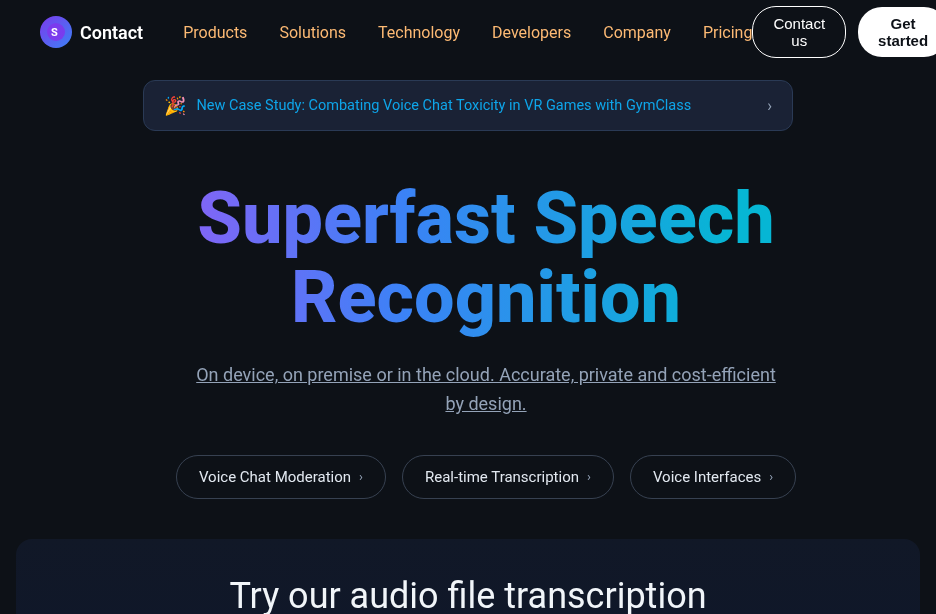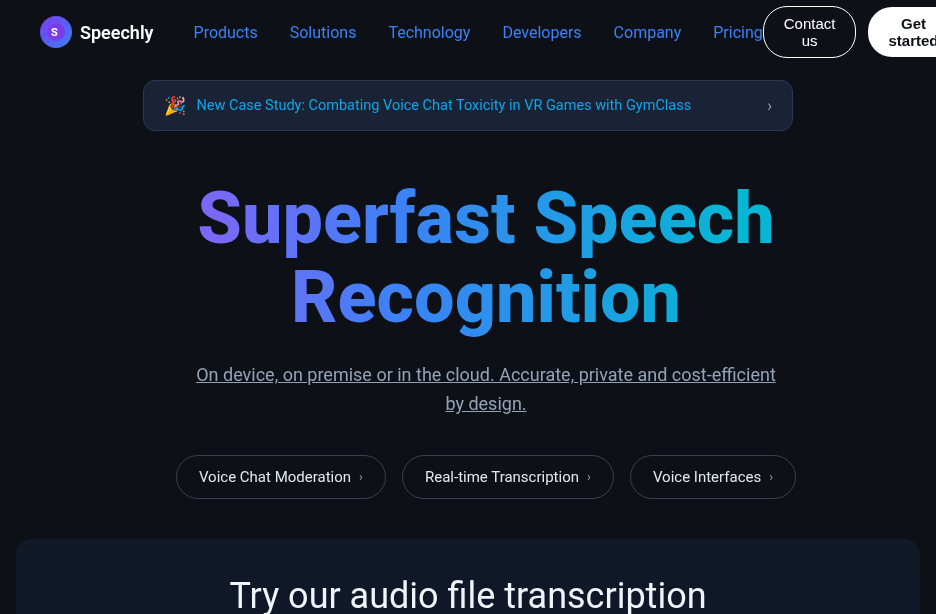--- a/index.html
+++ b/index.html
@@ -63,21 +63,21 @@
 
     .nav-links {
       display: flex;
       align-items: center;
       gap: 32px;
       list-style: none;
     }
 
     .nav-links a {
       text-decoration: none;
-      color: #3b82f6;
+      color: #fdba74;
       font-size: 16px;
       font-weight: 400;
       transition: color 0.2s;
     }
 
     .navbar-right {
       display: flex;
       align-items: center;
       gap: 12px;
     }
@@ -226,21 +226,21 @@
           <circle cx="10" cy="10" r="9" fill="url(#logograd)"></circle>
           <defs>
             <linearGradient id="logograd" x1="0" y1="0" x2="20" y2="20">
               <stop offset="0%" stop-color="#7c3aed"></stop>
               <stop offset="100%" stop-color="#3b82f6"></stop>
             </linearGradient>
           </defs>
           <text x="5" y="14" font-size="11" fill="white" font-weight="bold">S</text>
         </svg>
       </div>
-      <span class="logo-text">Speechly</span>
+      <span class="logo-text">Contact</span>
     </a>
 
     <ul class="nav-links">
       <li><a href="#">Products</a></li>
       <li><a href="#">Solutions</a></li>
       <li><a href="#">Technology</a></li>
       <li><a href="#">Developers</a></li>
       <li><a href="#">Company</a></li>
       <li><a href="#">Pricing</a></li>
     </ul>

